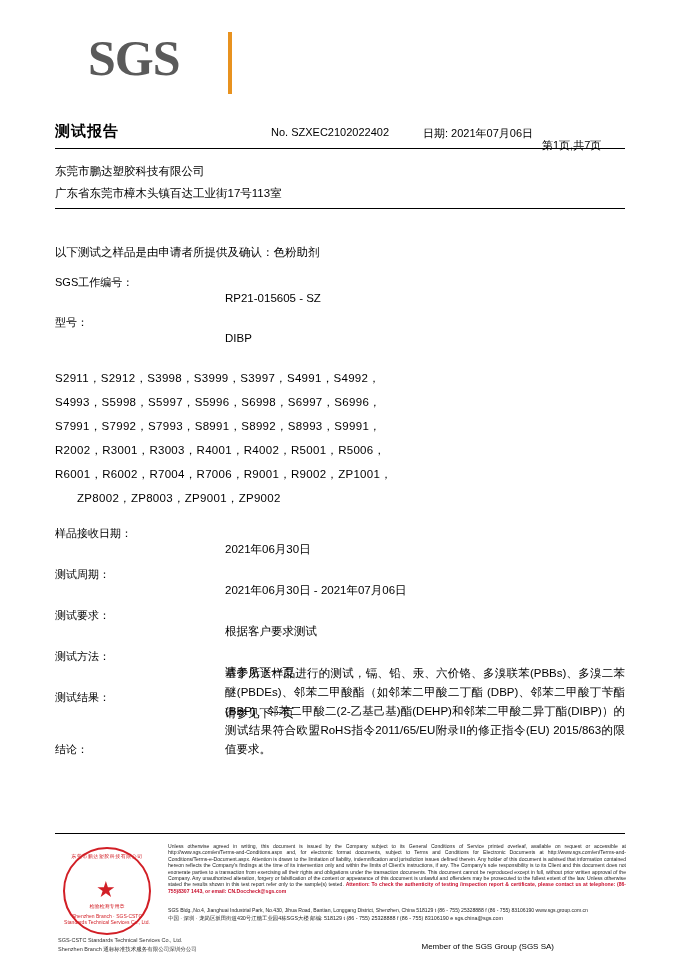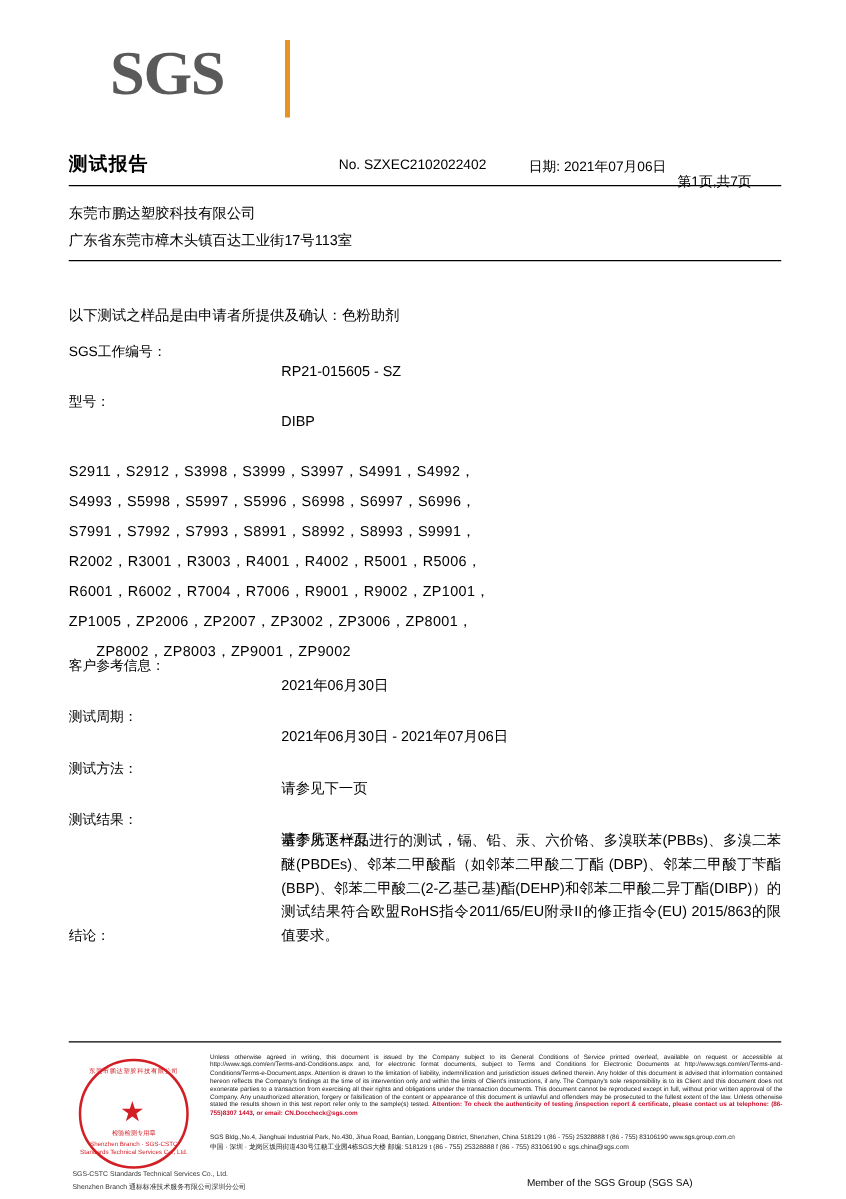--- a/index.html
+++ b/index.html
@@ -318,34 +318,37 @@
       <div class="field-label">型号：</div>
       <div class="field-value">DIBP</div>
     </div>
     <div class="field-row">
       <div class="field-value ref-list">
         <div class="ref-line">S2911，S2912，S3998，S3999，S3997，S4991，S4992，</div>
         <div class="ref-line">S4993，S5998，S5997，S5996，S6998，S6997，S6996，</div>
         <div class="ref-line">S7991，S7992，S7993，S8991，S8992，S8993，S9991，</div>
         <div class="ref-line">R2002，R3001，R3003，R4001，R4002，R5001，R5006，</div>
         <div class="ref-line">R6001，R6002，R7004，R7006，R9001，R9002，ZP1001，</div>
-        <div class="ref-line">ZP1005，ZP2006，ZP2007，ZP3002，ZP3006，ZP8001，</div>
         <div class="ref-line ref-indent">ZP8002，ZP8003，ZP9001，ZP9002</div>
       </div>
     </div>
   </div>
 
   <div class="fields2">
     <div class="field-row">
-      <div class="field-label">客户参考信息：</div>
+      <div class="field-label">样品接收日期：</div>
       <div class="field-value">2021年06月30日</div>
     </div>
     <div class="field-row">
       <div class="field-label">测试周期：</div>
       <div class="field-value">2021年06月30日 - 2021年07月06日</div>
+    </div>
+    <div class="field-row">
+      <div class="field-label">测试要求：</div>
+      <div class="field-value">根据客户要求测试</div>
     </div>
     <div class="field-row">
       <div class="field-label">测试方法：</div>
       <div class="field-value">请参见下一页</div>
     </div>
     <div class="field-row">
       <div class="field-label">测试结果：</div>
       <div class="field-value">请参见下一页</div>
     </div>
   </div>

